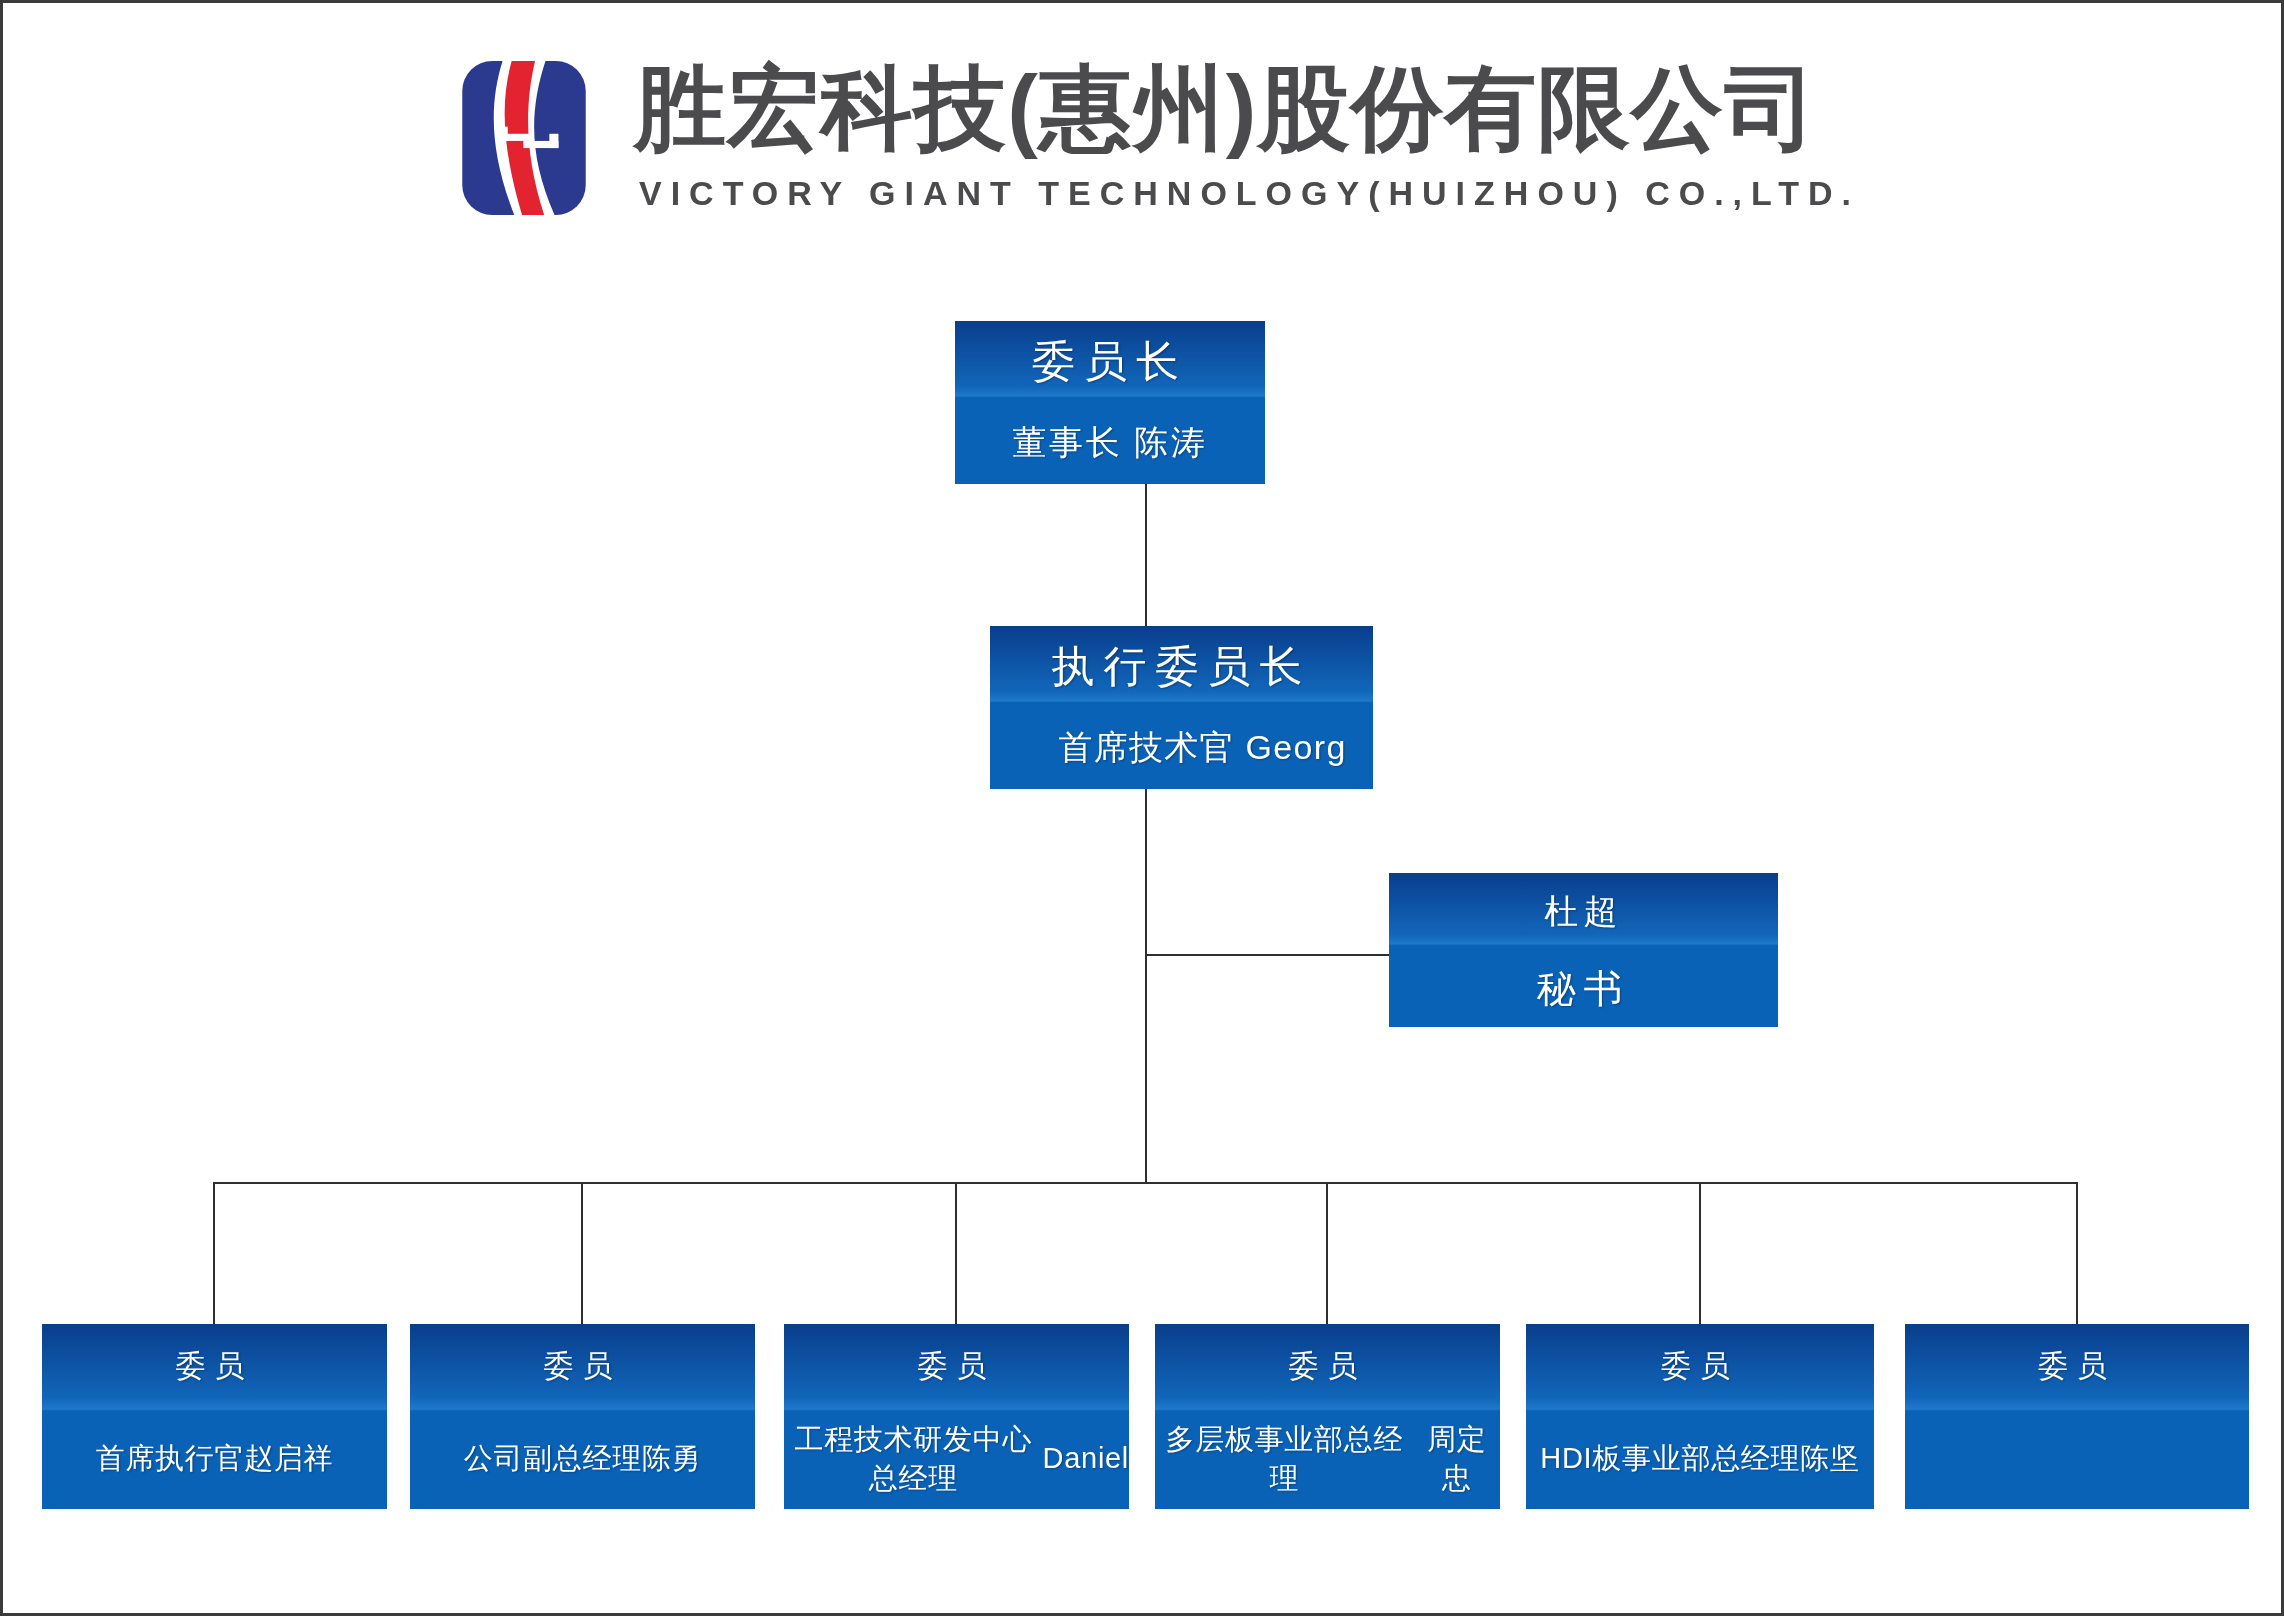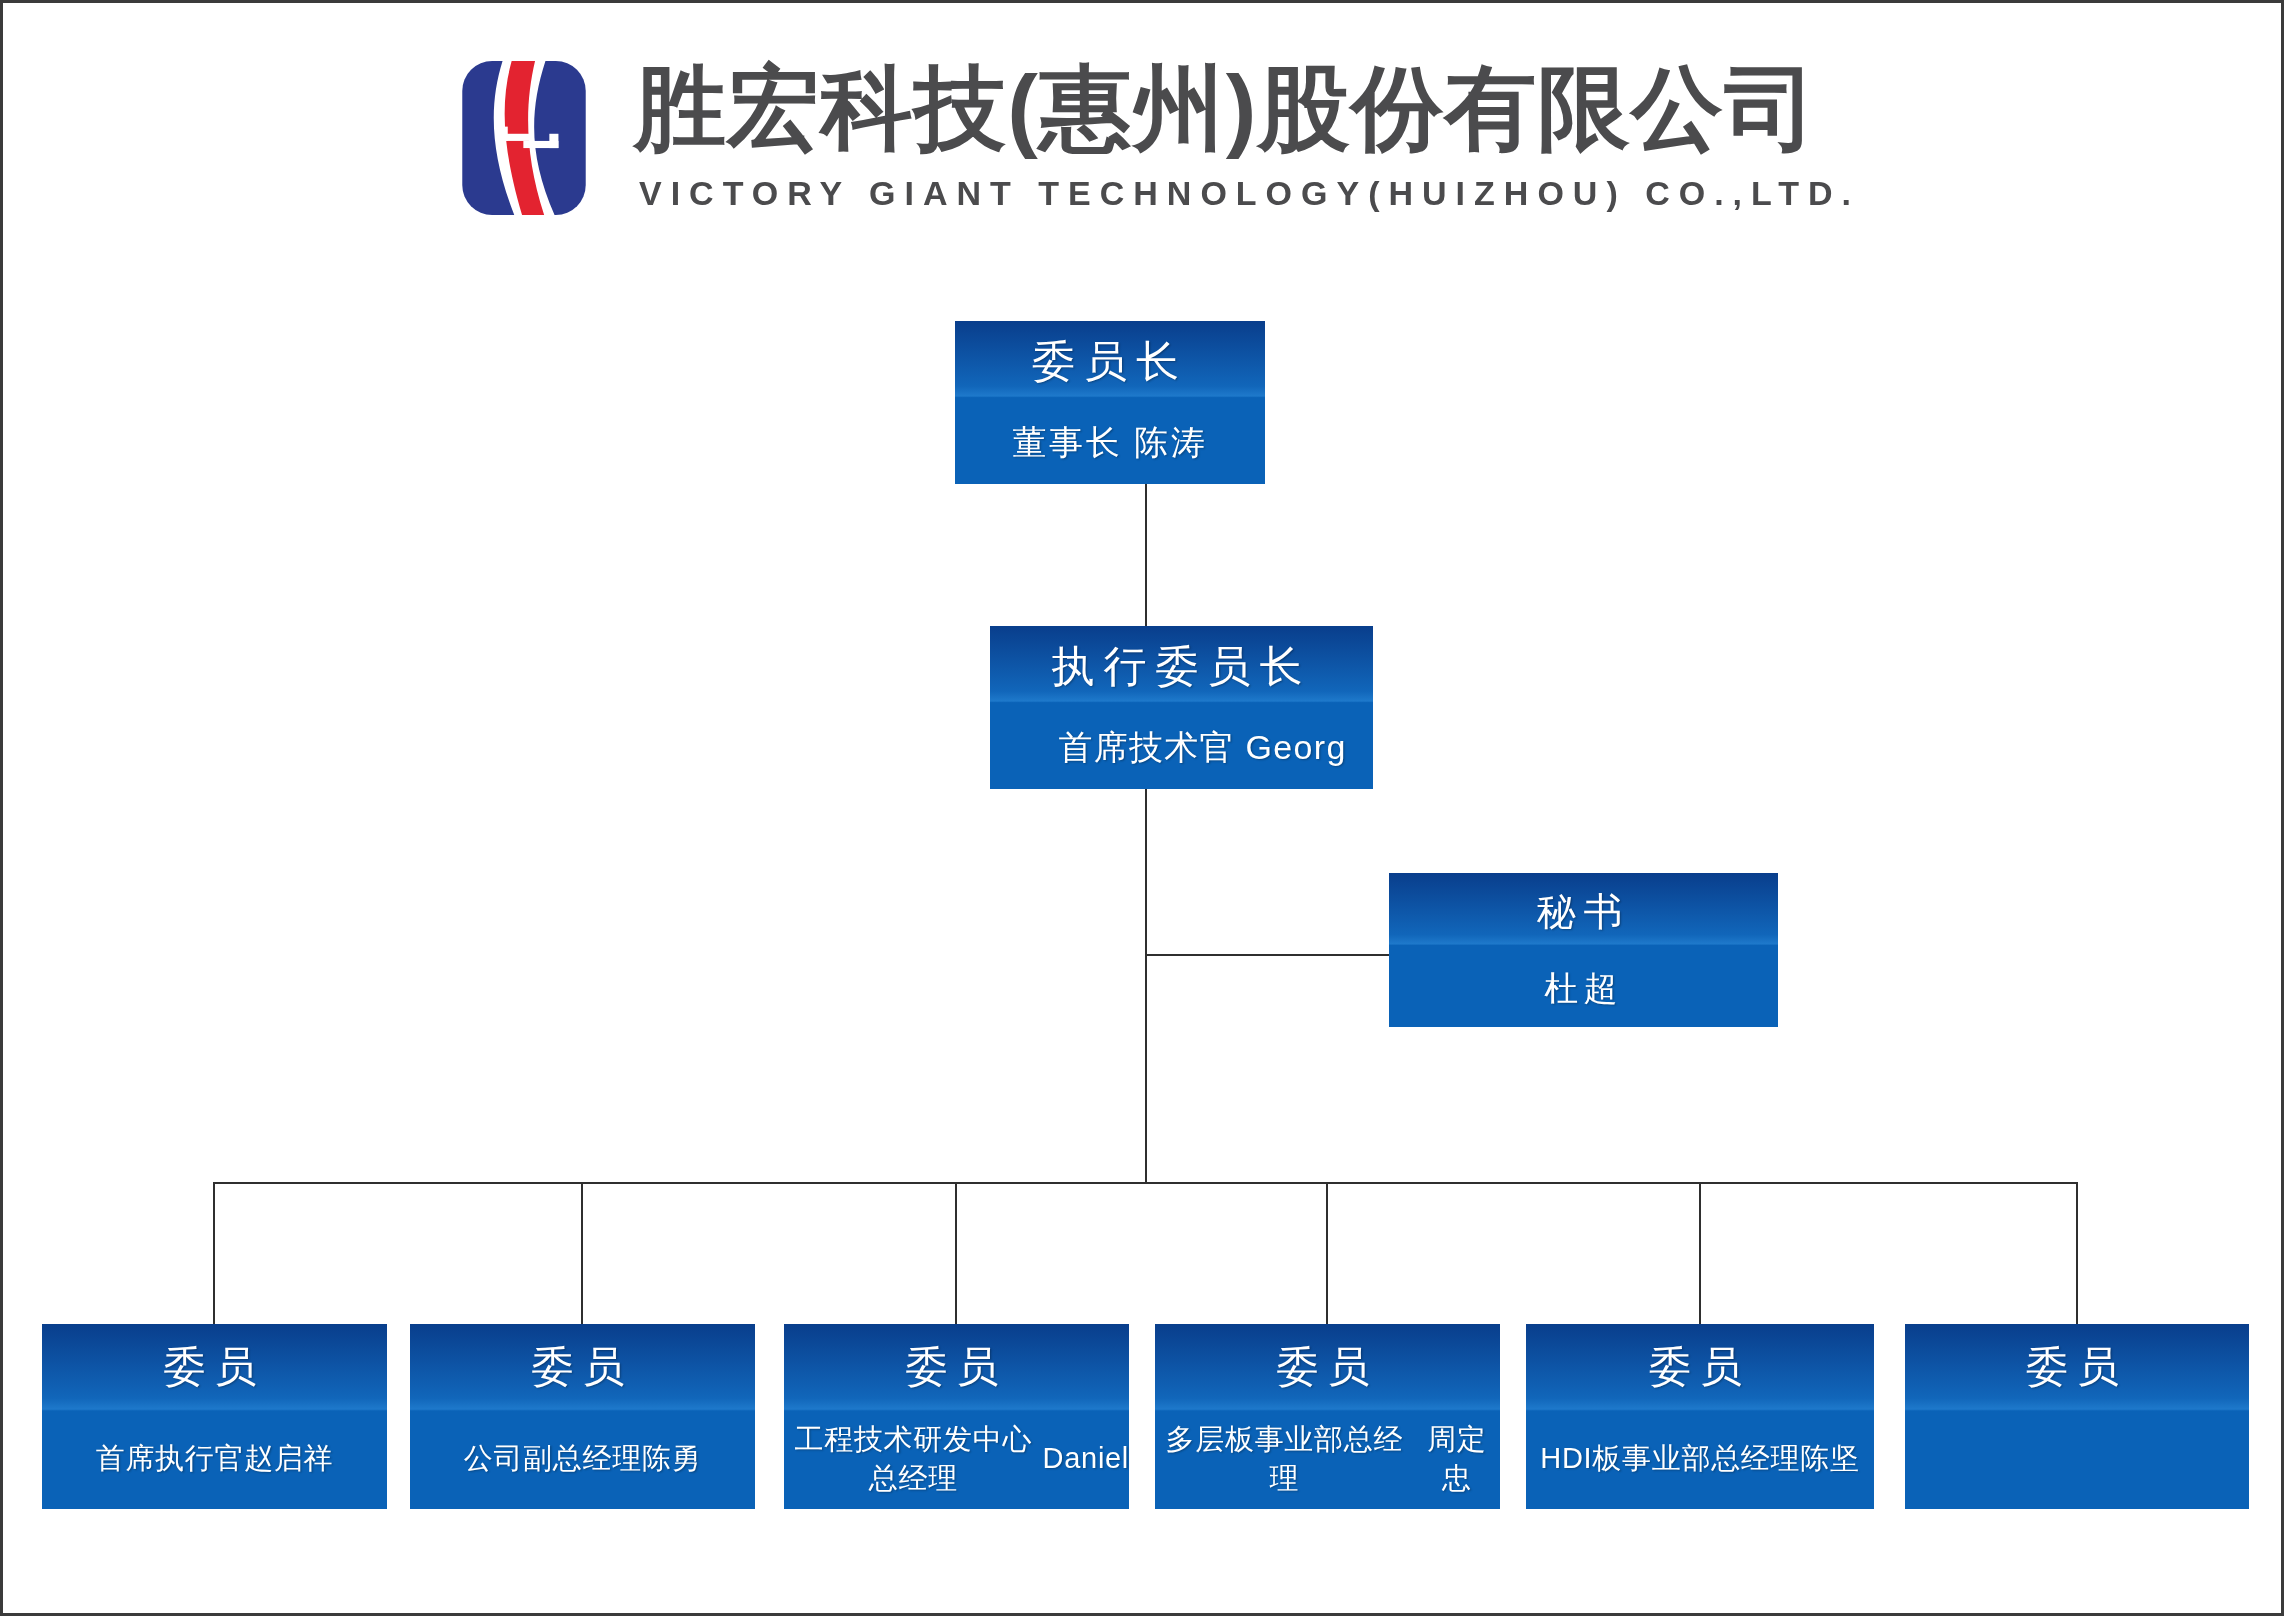--- a/index.html
+++ b/index.html
@@ -50,21 +50,21 @@
     display: flex; align-items: center; justify-content: center;
     white-space: nowrap;
   }
   .t-title { font-size: 43px; letter-spacing: 9px; }
   .t-sub   { font-size: 34px; letter-spacing: 2.6px; }
   .sec-title { font-size: 39px; letter-spacing: 7.8px; }
   .sec-sub   { font-size: 34px; letter-spacing: 5.2px; }
   .member .node-title-area {
     flex: 0 0 46%;
     display: flex; align-items: center; justify-content: center;
-    font-size: 42px; letter-spacing: 9px;
+    font-size: 30px; letter-spacing: 9px;
   }
   .member .node-sub-area {
     flex: 1 1 auto;
     display: flex; flex-direction: row;
     align-items: center; justify-content: center;
     font-size: 29px; line-height: 1.35;
     letter-spacing: 0.7px;
   }
   
   .line { position: absolute; background: #2f2f2f; }
@@ -103,22 +103,22 @@
   <div class="node-half t-title">委员长</div>
   <div class="node-half t-sub">董事长 陈涛</div>
 </div>
 
 <div class="node" style="left:990px; top:626px; width:383px; height:163px;">
   <div class="node-half t-title">执行委员长</div>
   <div class="node-half t-sub" style="letter-spacing:1.3px;padding-left:42px;">首席技术官 Georg</div>
 </div>
 
 <div class="node" style="left:1389px; top:873px; width:389px; height:154px;">
+  <div class="node-half sec-sub">杜超</div>
   <div class="node-half sec-title">秘书</div>
-  <div class="node-half sec-sub">杜超</div>
 </div>
 
 <div class="node member" style="left:42px; top:1324px; width:345px; height:185px;">
   <div class="node-title-area">委员</div>
   <div class="node-sub-area">
     <div>首席执行官</div>
     <div>赵启祥</div>
   </div>
 </div>
 

